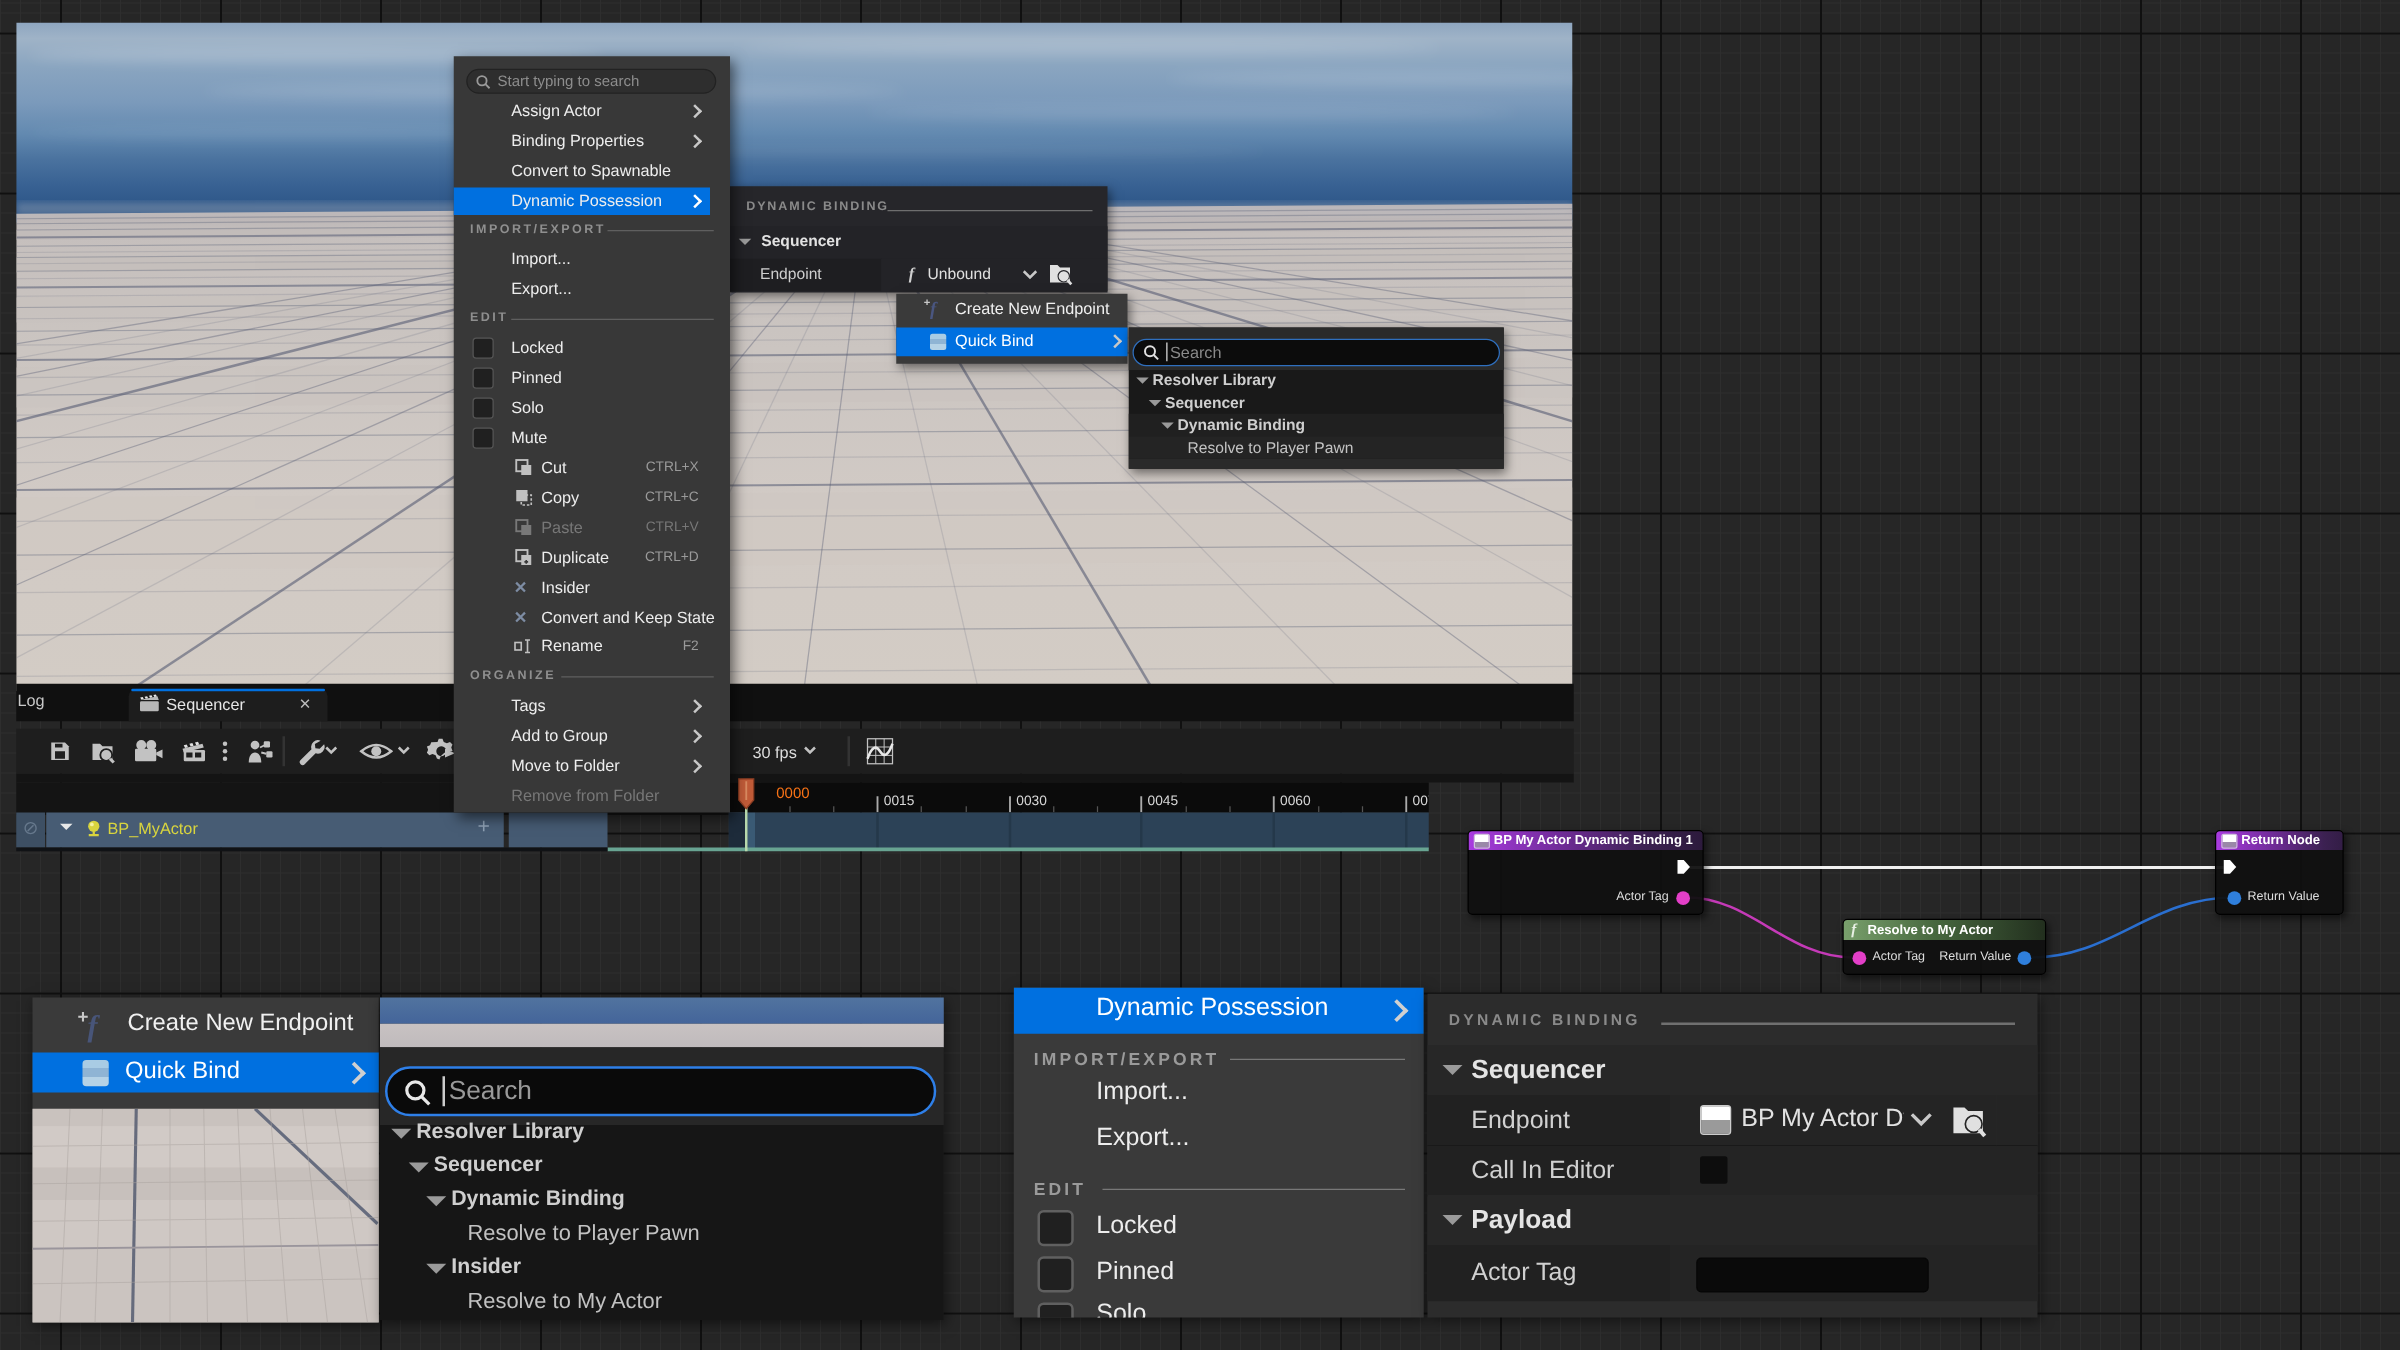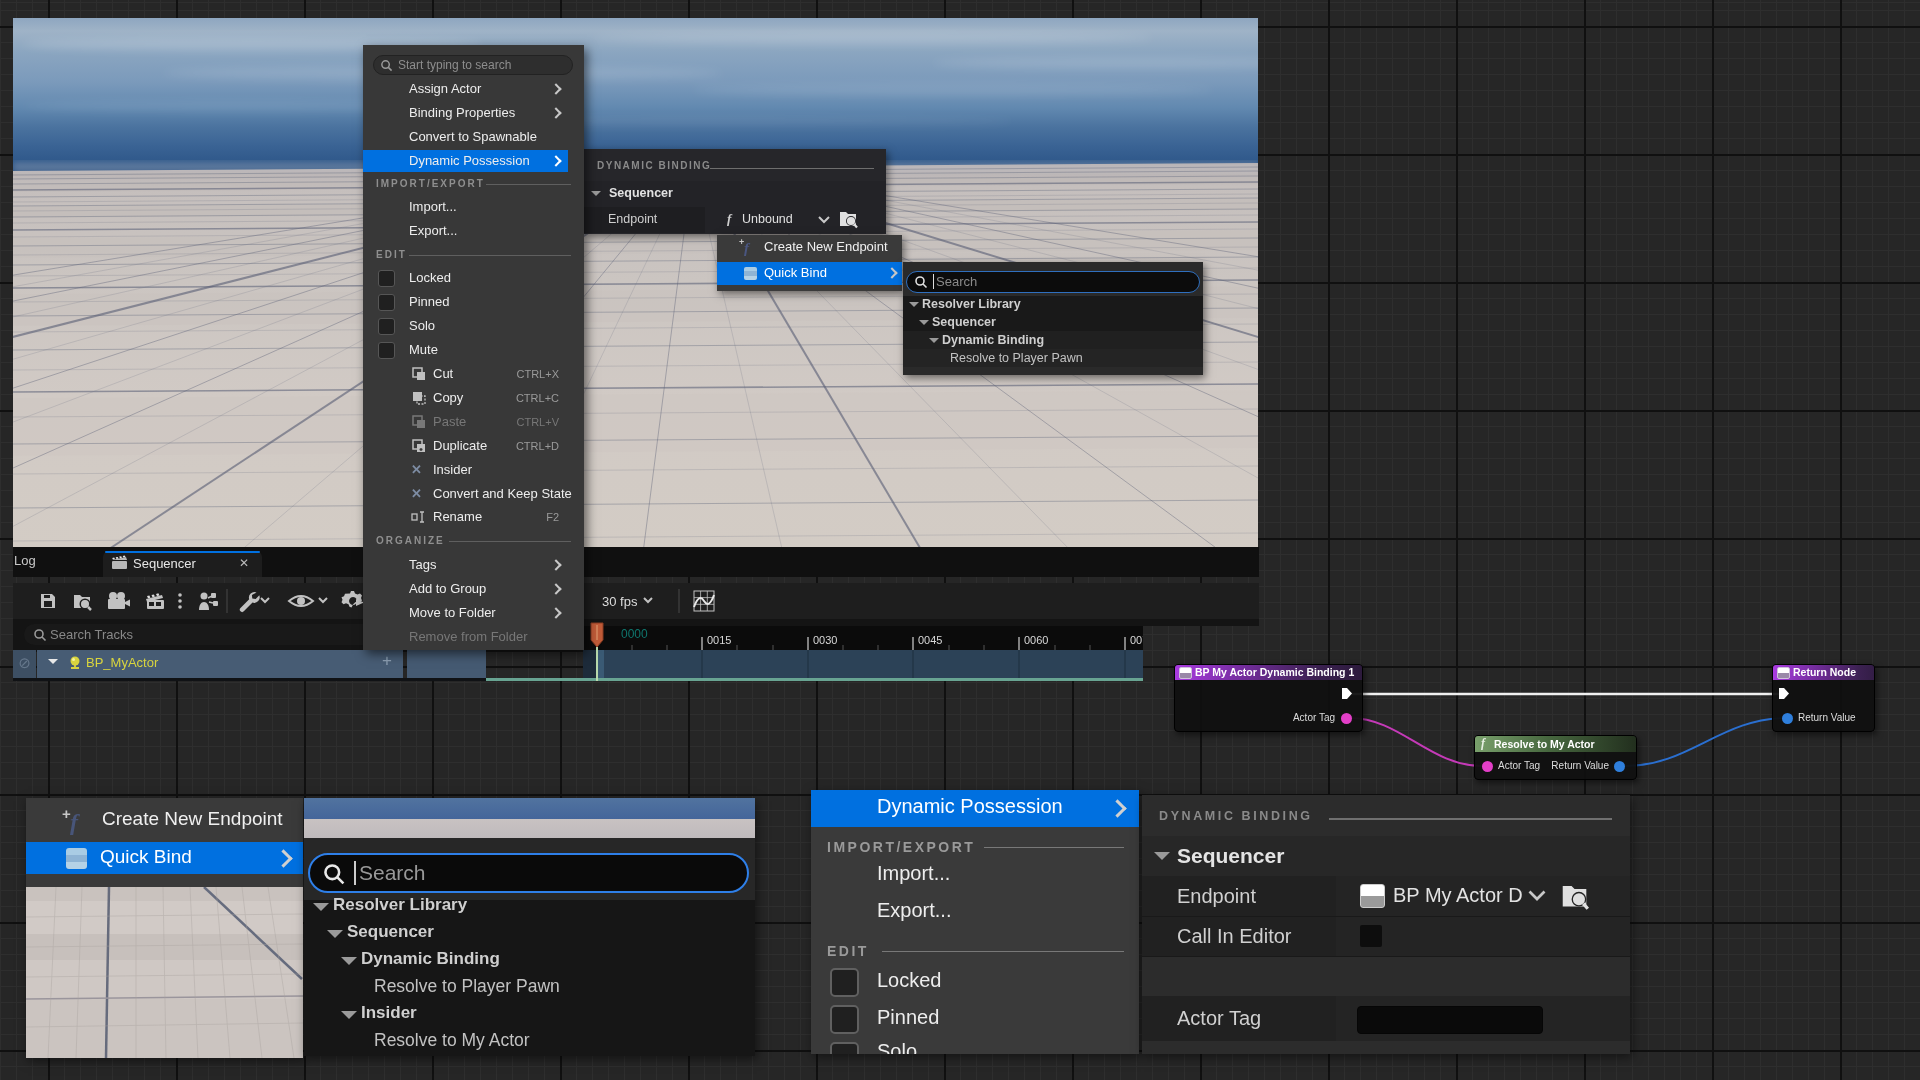--- a/index.html
+++ b/index.html
@@ -205,30 +205,23 @@
           <line x1="687.6" y1="8" x2="687.6" y2="28" stroke="#c2c2c2" stroke-width="0.8"></line>
           <line x1="694.3" y1="8" x2="694.3" y2="28" stroke="#c2c2c2" stroke-width="0.8"></line>
           <line x1="681" y1="14.6" x2="701" y2="14.6" stroke="#c2c2c2" stroke-width="0.8"></line>
           <line x1="681" y1="21.3" x2="701" y2="21.3" stroke="#c2c2c2" stroke-width="0.8"></line>
           <path d="M681 24 q5 -14 10 -6 q5 8 10 -6" fill="none" stroke="#e8e8e8" stroke-width="2"></path>
         </g>
  </svg>
 </div>
 <div class="abs" style="left:13px;top:619px;width:1246px;height:7px;background:#141414"></div>
 <div class="abs" style="left:13px;top:626px;width:570px;height:26px;background:#141414"></div>
-<div class="abs" style="left:24px;top:624px;width:553px;height:21px;background:#191919;border-radius:11px">
- <svg class="abs" style="left:9px;top:4px" width="14" height="14" viewBox="0 0 14 14">
-        <circle cx="6" cy="6" r="4" fill="none" stroke="#999" stroke-width="1.6"></circle>
-        <line x1="9" y1="9" x2="12.5" y2="12.5" stroke="#999" stroke-width="1.6"></line>
-      </svg>
- <div class="abs" style="left:26px;top:3px;color:#888;font-size:13px">Search Tracks</div>
-</div>
 
 <div class="abs" style="left:583px;top:626px;width:560px;height:24px;background:#0b0b0b;overflow:hidden">
- <div class="abs" style="left:38px;top:1px;color:#0f766e;font-size:12px">0000</div>
+ <div class="abs" style="left:38px;top:1px;color:#f97316;font-size:12px">0000</div>
  <svg width="560" height="24" viewBox="0 0 560 24">
   <g stroke="#aaa" stroke-width="1.5">
           <line x1="119" y1="11" x2="119" y2="24"></line>
           <line x1="225" y1="11" x2="225" y2="24"></line>
           <line x1="330" y1="11" x2="330" y2="24"></line>
           <line x1="436" y1="11" x2="436" y2="24"></line>
           <line x1="542" y1="11" x2="542" y2="24"></line>
         </g>
   <g stroke="#555" stroke-width="1">
           <line x1="49" y1="19" x2="49" y2="24"></line>
@@ -593,19 +586,23 @@
           <circle cx="12" cy="11" r="3.2" fill="none" stroke="#e0e0e0" stroke-width="1.8"></circle>
           <line x1="15" y1="14" x2="18" y2="17.5" stroke="#e0e0e0" stroke-width="2.2"></line>
         </svg>
  </div>
  <div class="abs" style="left:0;top:122px;width:194px;height:39px;background:#212121;border-bottom:1px solid #191919">
   <div class="abs" style="left:35px;top:8px;color:#d0d0d0;font-size:20px">Call In Editor</div>
  </div>
  <div class="abs" style="left:194px;top:122px;width:294px;height:39px;background:#242424;border-bottom:1px solid #191919">
   <div class="abs" style="left:24px;top:8px;width:22px;height:22px;background:#0d0d0d;border-radius:2px"></div>
  </div>
+ <div class="abs" style="left:0;top:161px;width:488px;height:40px;background:#272727">
+  <div class="tri2" style="left:12px;top:16px"></div>
+  <div class="abs" style="left:35px;top:8px;color:#e4e4e4;font-size:21px;font-weight:bold">Payload</div>
+ </div>
  <div class="abs" style="left:0;top:201px;width:194px;height:45px;background:#212121">
   <div class="abs" style="left:35px;top:11px;color:#d0d0d0;font-size:20px">Actor Tag</div>
  </div>
  <div class="abs" style="left:194px;top:201px;width:294px;height:45px;background:#242424">
   <div class="abs" style="left:21px;top:10px;width:184px;height:26px;background:#0a0a0a;border-radius:4px;border:1px solid #060606"></div>
  </div>
 </div>
 </div>
 </body></html>

